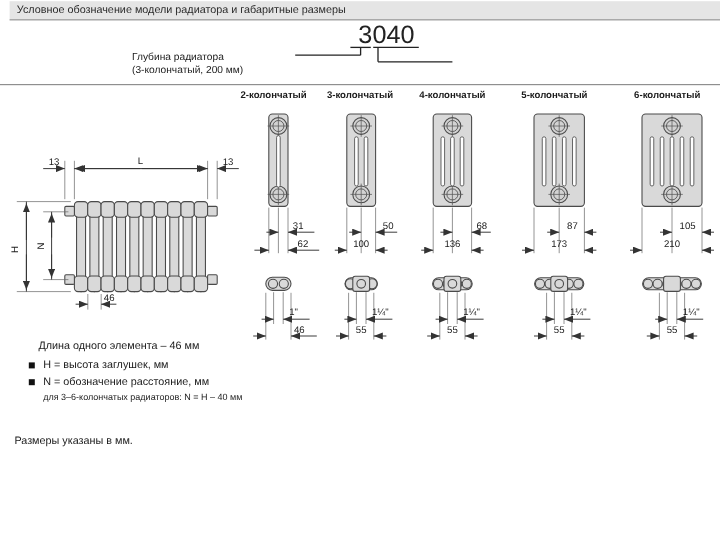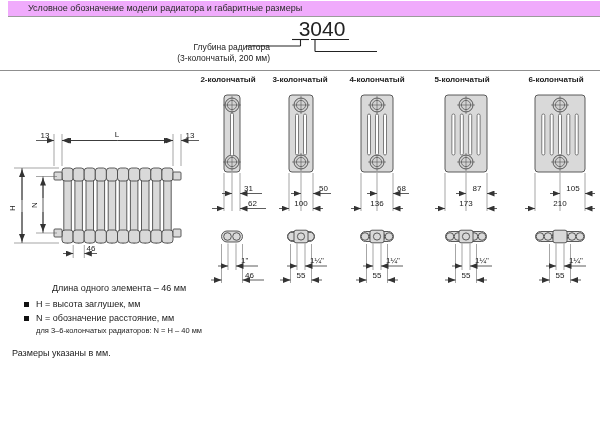--- a/index.html
+++ b/index.html
@@ -1,43 +1,43 @@
 <!DOCTYPE html>
 <html><head>
 <meta charset="utf-8">
 <style>
   html,body{margin:0;padding:0;background:#fff;}
   .page{position:relative;width:600px;height:448px;background:#fff;overflow:hidden;
         font-family:"Liberation Sans",sans-serif;color:#1a1a1a;}
-  .header{position:absolute;top:1px;left:8px;right:0;height:15px;background:#f0abfc;
-          border-bottom:1px solid #9b9b9b;font-size:9px;line-height:15px;padding-left:20px;
+  .header{position:absolute;top:1px;left:8px;right:0;height:15px;background:#e5e5e5;
+          border-bottom:1px solid #9b9b9b;font-size:9px;line-height:15px;padding-left:6px;
           color:#2b2b2b;}
   .divider{position:absolute;top:70px;left:0;width:600px;height:1px;background:#8f8f8f;}
-  .dz-label{position:absolute;text-align:right;font-size:8.5px;line-height:10.5px;color:#1a1a1a;}
+  .dz-label{position:absolute;text-align:left;font-size:8.5px;line-height:10.5px;color:#1a1a1a;}
   .dz-label span{display:block;}
   .dz-left{top:42px;left:110px;width:160px;}
   .dz-right{top:42px;left:372px;width:112px;}
   svg{position:absolute;top:0;left:0;}
   svg text{font-family:"Liberation Sans",sans-serif;fill:#1a1a1a;font-size:8px;}
   text.code{font-size:21px;fill:#222;}
   text.clabel{font-size:8px;font-weight:bold;text-anchor:middle;}
   text.mid{text-anchor:middle;}
   .stroke{stroke:#4a4a4a;stroke-width:0.9;fill:#d9d9d9;}
   .slot{fill:#ffffff;stroke:#4a4a4a;stroke-width:0.7;}
   .hub{fill:#d9d9d9;stroke:#4a4a4a;stroke-width:0.9;}
   .thin line{stroke:#6a6a6a;stroke-width:0.6;}
   .dim line{stroke:#333;stroke-width:0.8;}
   .dim .plain{stroke:#333;stroke-width:0.8;}
   .legend{position:absolute;left:12px;top:283px;width:310px;}
-  .legend .intro{margin-left:40px;font-size:9px;margin-bottom:6px;}
+  .legend .intro{margin-left:20px;font-size:9px;margin-bottom:6px;}
   .legend .li{display:flex;margin-bottom:4px;}
   .legend .bullet{width:5px;height:5px;background:#111;margin:3px 7px 0 12px;flex:none;}
   .legend .main{font-size:9px;}
   .legend .sub{font-size:7.5px;margin-top:2.5px;color:#222;}
-  .legend .footer{font-size:9px;margin-top:13px;}
+  .legend .footer{font-size:9px;margin-top:27px;}
 </style>
 </head>
 <body>
 
 <div class="page">
 
   <div class="header">
     <span>Условное обозначение модели радиатора и габаритные размеры</span>
   </div>
 

